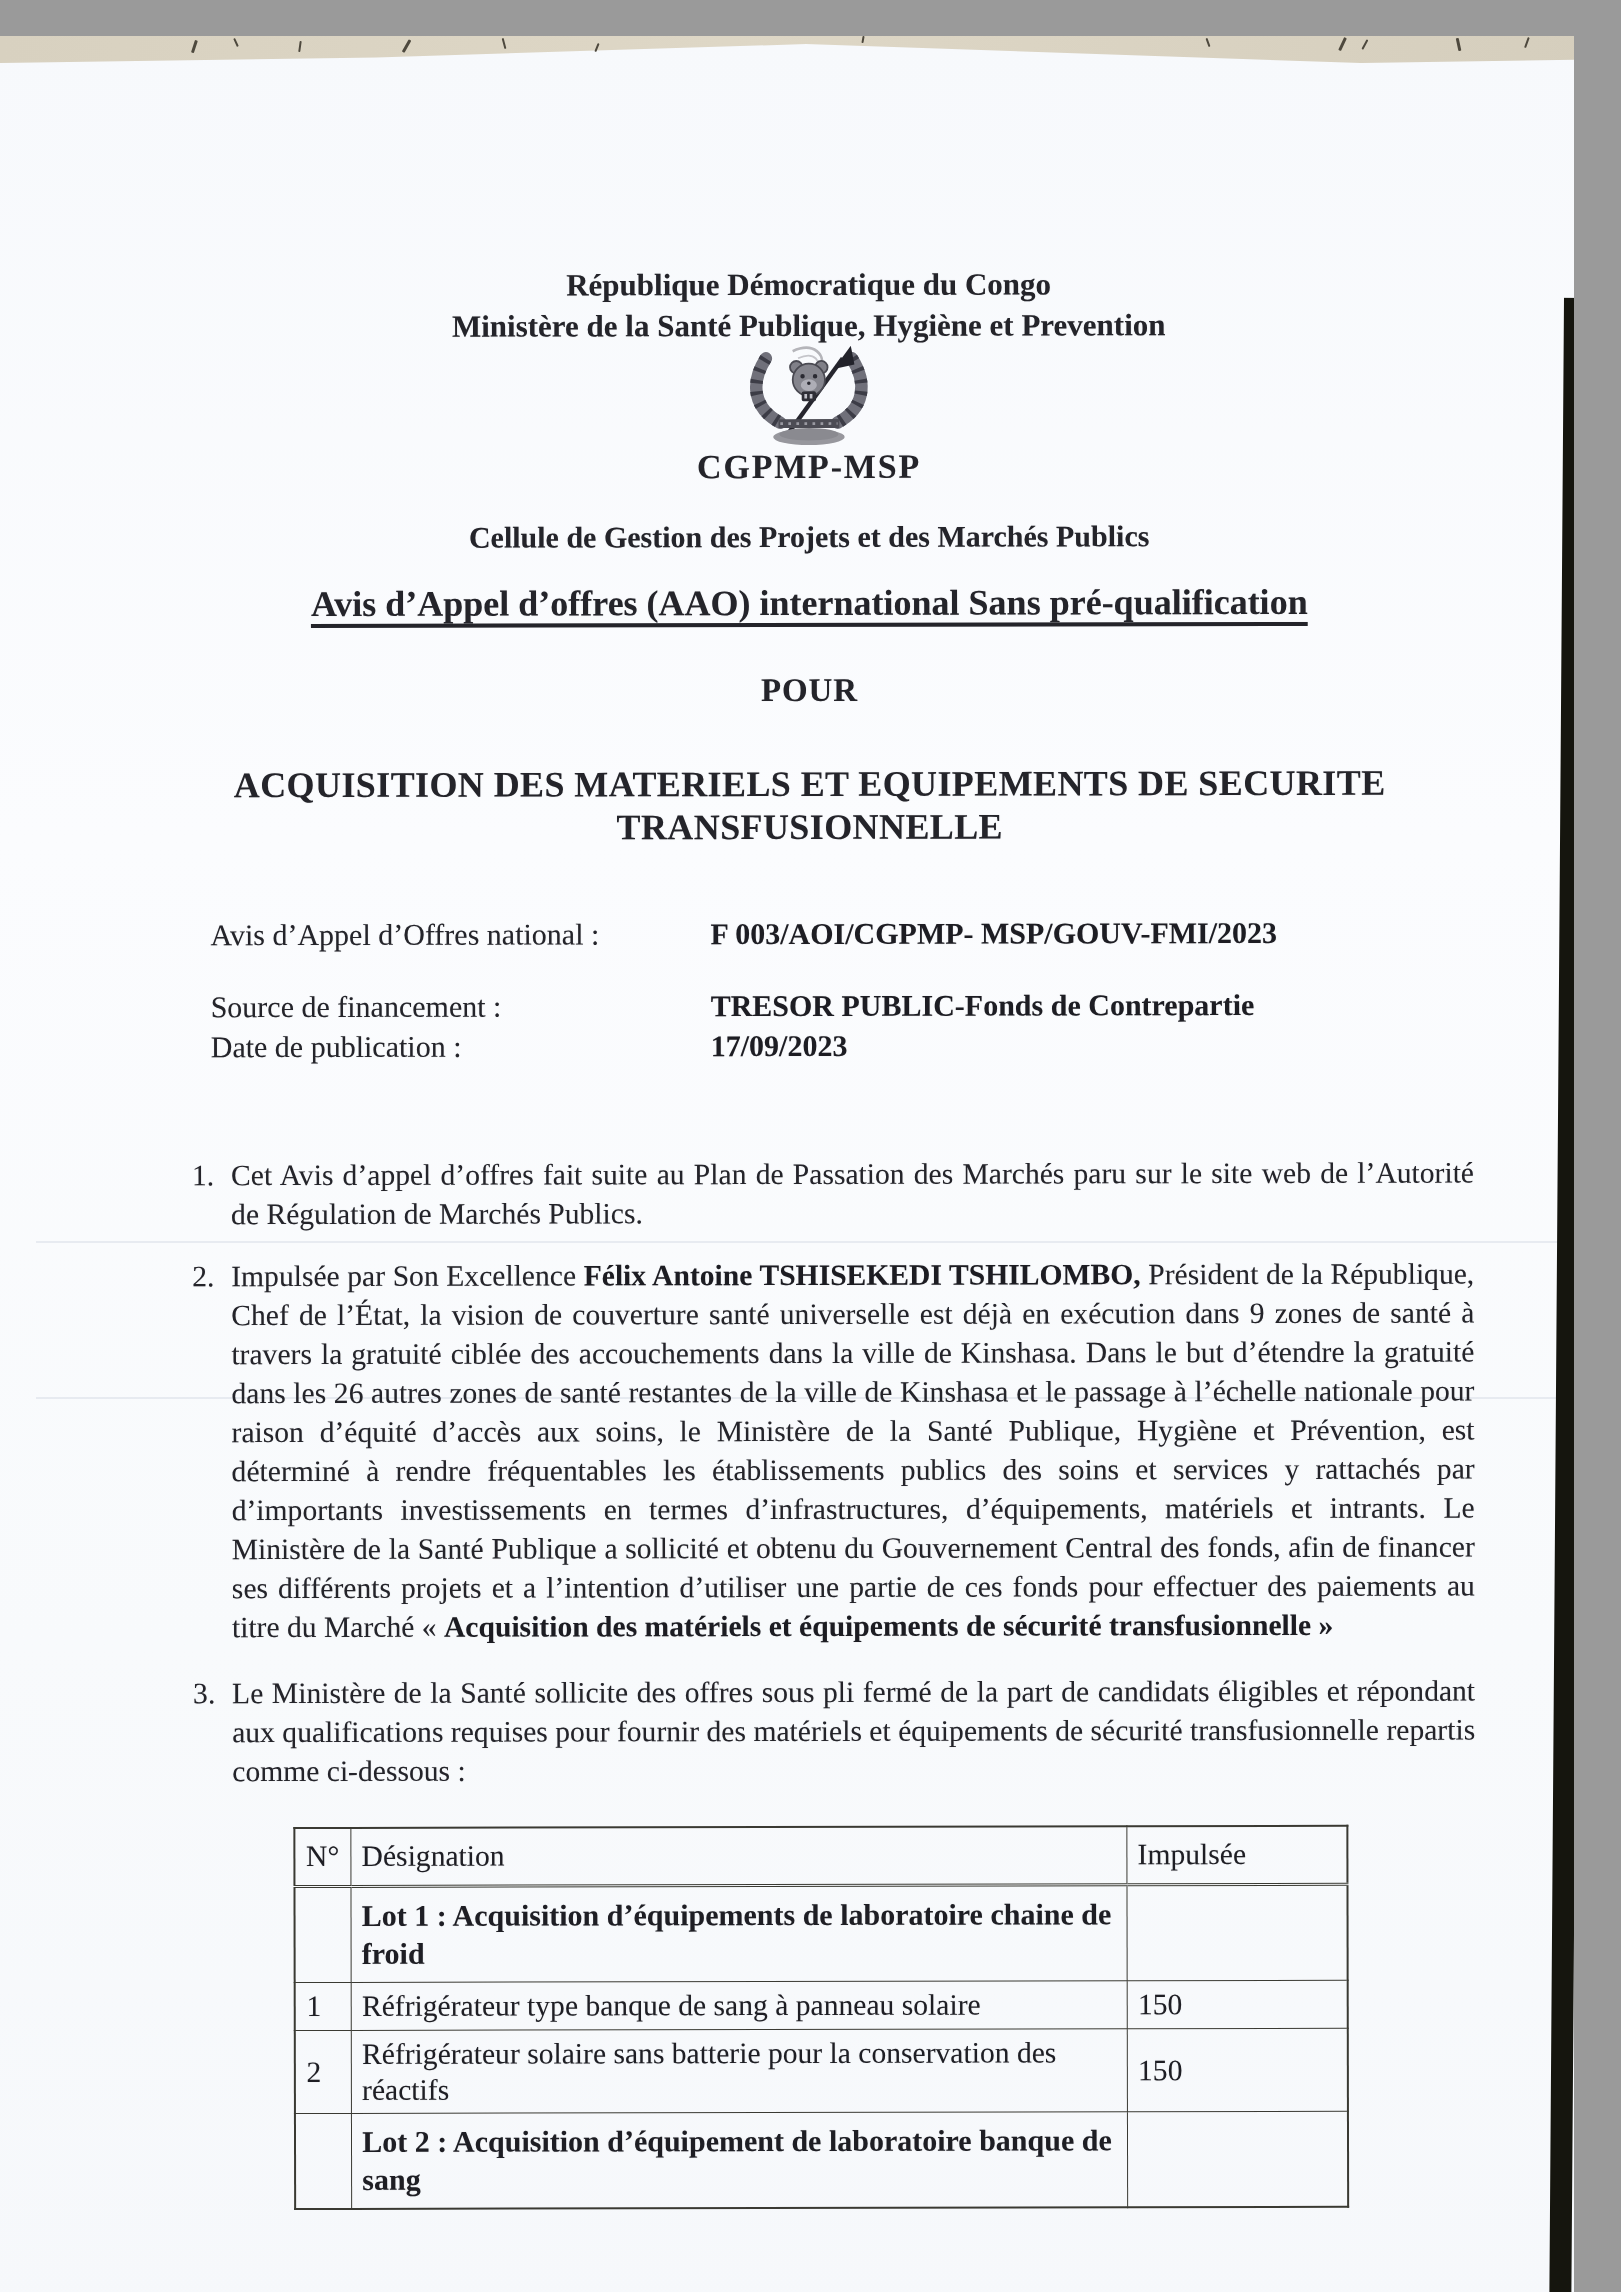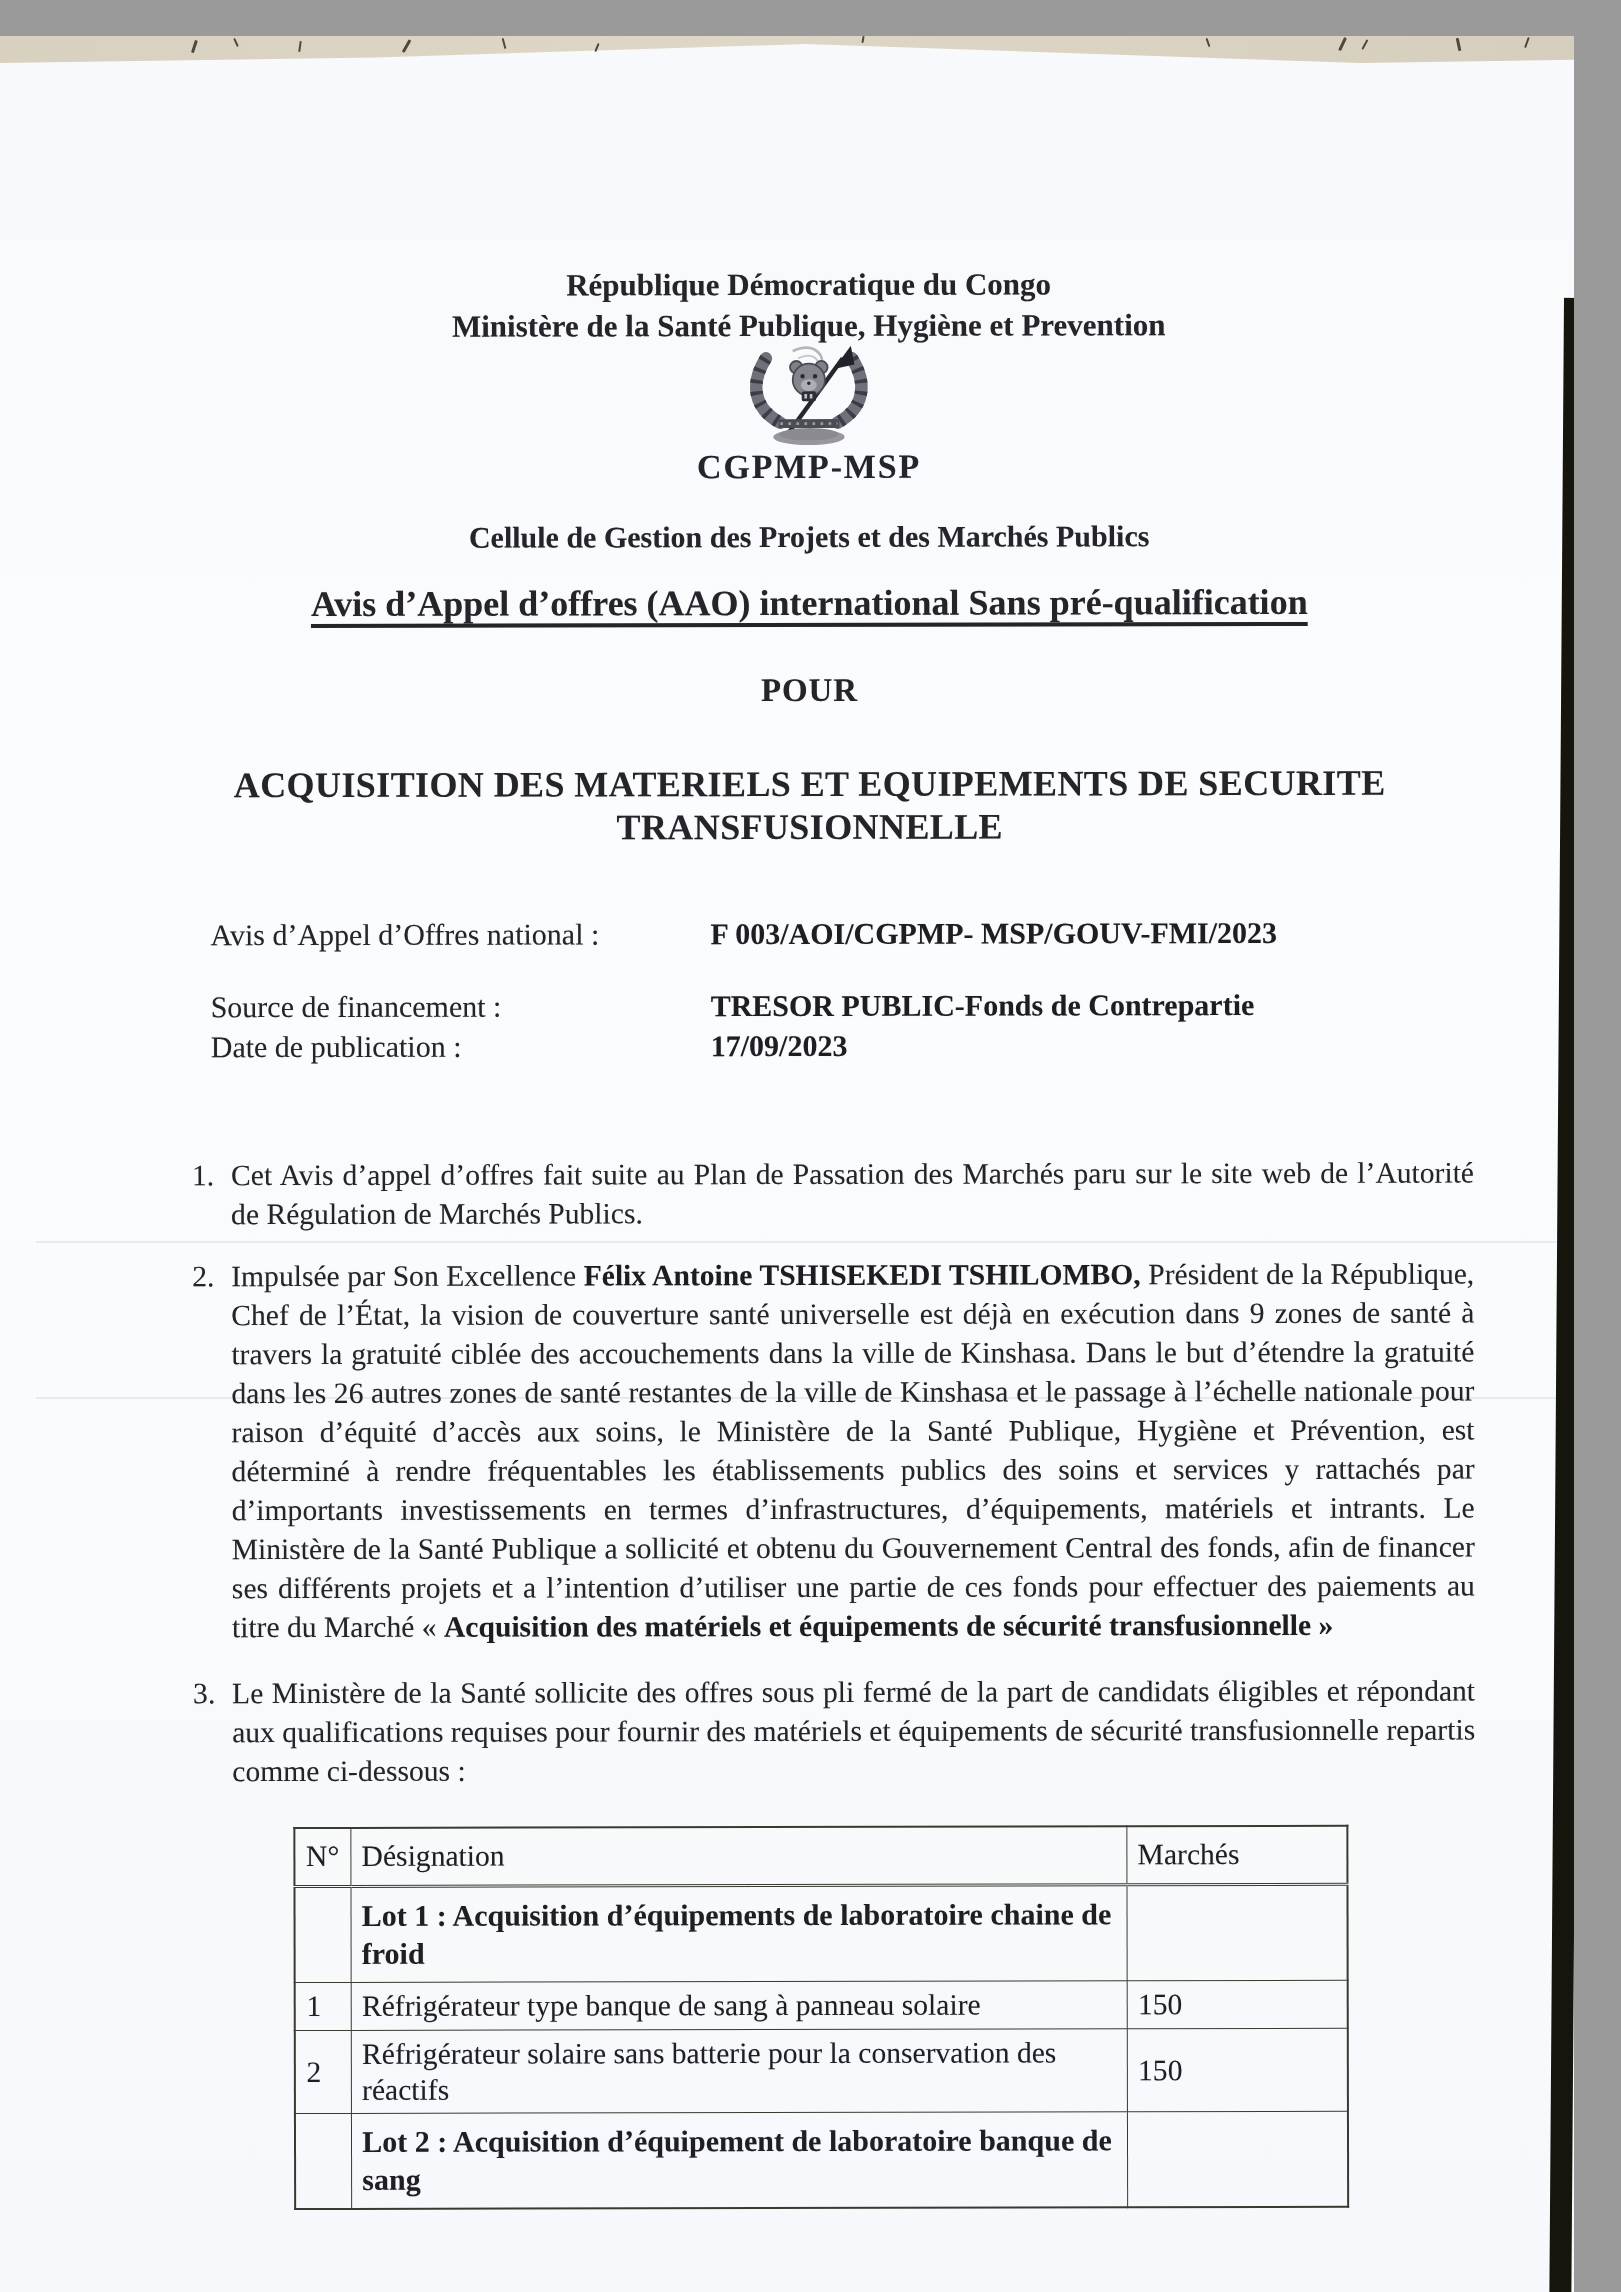--- a/index.html
+++ b/index.html
@@ -152,21 +152,21 @@
       <table class="lots">
         <colgroup>
             <col style="width:56px">
             <col style="width:776px">
             <col style="width:221px">
           </colgroup>
         <thead>
           <tr>
             <th>N°</th>
             <th>Désignation</th>
-            <th>Marchés</th>
+            <th>Impulsée</th>
           </tr>
         </thead>
         <tbody>
           <tr class="lot-row">
             <td></td>
             <td>Lot 1 : Acquisition d’équipements de laboratoire chaine de froid</td>
             <td></td>
           </tr>
           <tr class="item-row">
             <td>1</td>

